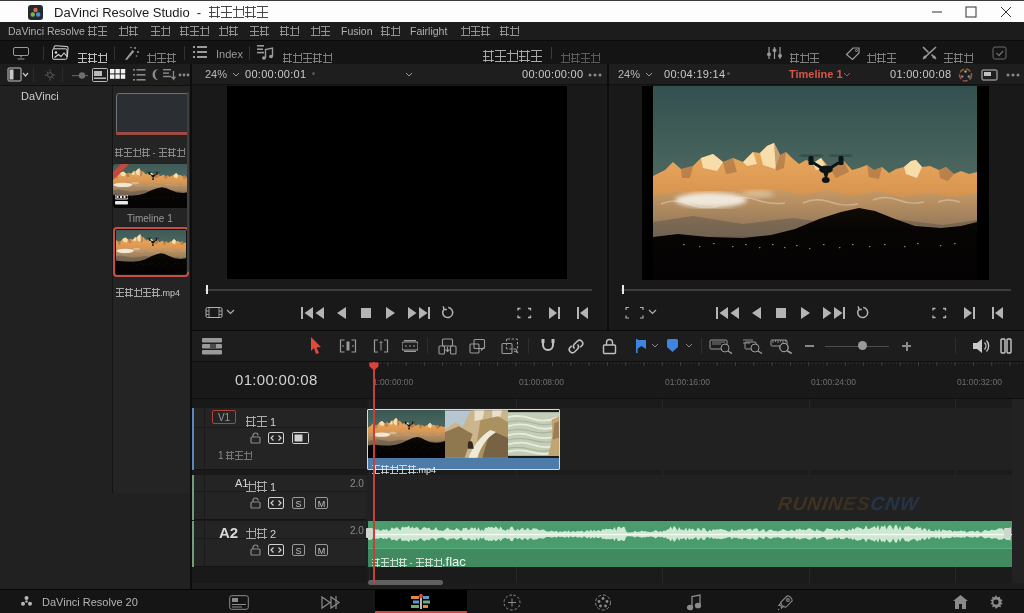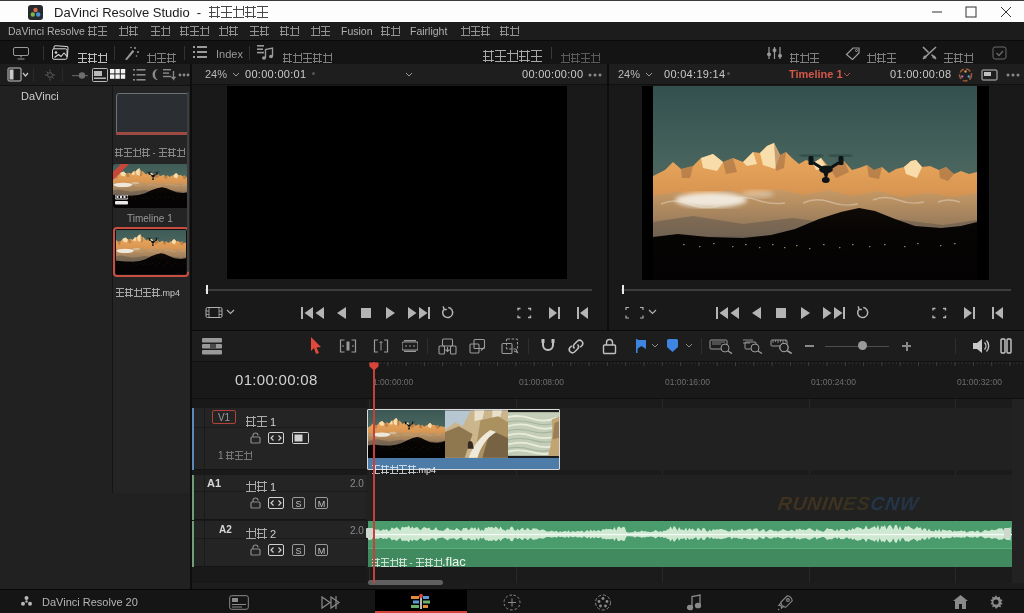--- a/index.html
+++ b/index.html
@@ -605,38 +605,38 @@
           </svg>
    <svg class="abs" style="left:98px;top:24px" width="17" height="12" viewBox="0 0 17 12">
             <rect x=".5" y=".5" width="16" height="11" rx="1" fill="none" stroke="#d0d0d0"></rect>
             <rect x="2.5" y="2.5" width="8" height="7" fill="#d0d0d0"></rect>
           </svg>
    <span class="abs" style="left:24px;top:42px;color:#8a8a8a;font-size:10px">1<i class="zh z8 p2" style="margin-left:2px"></i><i class="zh z8"></i><i class="zh z8 p3"></i></span>
   </div>
   <div class="abs" style="left:2px;top:76px;width:172px;height:45px;border-bottom:1px solid #141414">
    <div class="abs" style="left:10px;top:0;width:1px;height:45px;background:#1a1a1a"></div>
    <div class="abs" style="left:0;top:16px;width:174px;height:1px;background:#1a1a1a"></div>
-   <span class="abs" style="left:13px;top:2px;color:#d8d8d8;font-size:11px;font-weight:bold">A1</span>
+   <span class="abs" style="left:41px;top:2px;color:#d8d8d8;font-size:11px;font-weight:normal">A1</span>
    <span class="abs" style="left:51px;top:2px;color:#cfcfcf"><i class="zh z11 p3"></i><i class="zh z11 p2"></i><span style="font-size:11px;color:#cfcfcf"> 1</span></span>
    <span class="abs" style="left:156px;top:3px;color:#8a8a8a;font-size:10px">2.0</span>
    <svg class="abs" style="left:56px;top:22px" width="11" height="12" viewBox="0 0 11 12" fill="none" stroke="#8a8a8a" stroke-width="1.2">
             <rect x="1" y="5" width="9" height="6" rx="1"></rect>
             <path d="M3 5V3.5a2.5 2.5 0 0 1 5 0"></path>
           </svg>
    <svg class="abs" style="left:74px;top:22px" width="16" height="12" viewBox="0 0 16 12">
             <rect x=".5" y=".5" width="15" height="11" rx="1.5" fill="none" stroke="#d0d0d0"></rect>
             <path d="M5.5 3.5L3 6l2.5 2.5M10.5 3.5L13 6l-2.5 2.5" stroke="#d0d0d0" fill="none" stroke-width="1.2"></path>
           </svg>
    <div class="abs" style="left:98px;top:22px;width:13px;height:12px;border:1px solid #9a9a9a;border-radius:2px;color:#c0c0c0;font-size:9px;text-align:center;line-height:12px">S</div>
    <div class="abs" style="left:121px;top:22px;width:13px;height:12px;border:1px solid #9a9a9a;border-radius:2px;color:#c0c0c0;font-size:9px;text-align:center;line-height:12px">M</div>
   </div>
   <div class="abs" style="left:2px;top:122px;width:172px;height:46px;border-bottom:1px solid #141414">
    <div class="abs" style="left:10px;top:0;width:1px;height:46px;background:#1a1a1a"></div>
    <div class="abs" style="left:0;top:17px;width:174px;height:1px;background:#1a1a1a"></div>
-   <span class="abs" style="left:25px;top:3px;color:#d8d8d8;font-size:10px;font-weight:bold">A2</span>
+   <span class="abs" style="left:25px;top:3px;color:#d8d8d8;font-size:15px;font-weight:bold">A2</span>
    <span class="abs" style="left:51px;top:3px;color:#cfcfcf"><i class="zh z11 p3"></i><i class="zh z11 p2"></i><span style="font-size:11px;color:#cfcfcf"> 2</span></span>
    <span class="abs" style="left:156px;top:4px;color:#8a8a8a;font-size:10px">2.0</span>
    <svg class="abs" style="left:56px;top:23px" width="11" height="12" viewBox="0 0 11 12" fill="none" stroke="#8a8a8a" stroke-width="1.2">
             <rect x="1" y="5" width="9" height="6" rx="1"></rect>
             <path d="M3 5V3.5a2.5 2.5 0 0 1 5 0"></path>
           </svg>
    <svg class="abs" style="left:74px;top:23px" width="16" height="12" viewBox="0 0 16 12">
             <rect x=".5" y=".5" width="15" height="11" rx="1.5" fill="none" stroke="#d0d0d0"></rect>
             <path d="M5.5 3.5L3 6l2.5 2.5M10.5 3.5L13 6l-2.5 2.5" stroke="#d0d0d0" fill="none" stroke-width="1.2"></path>
           </svg>

